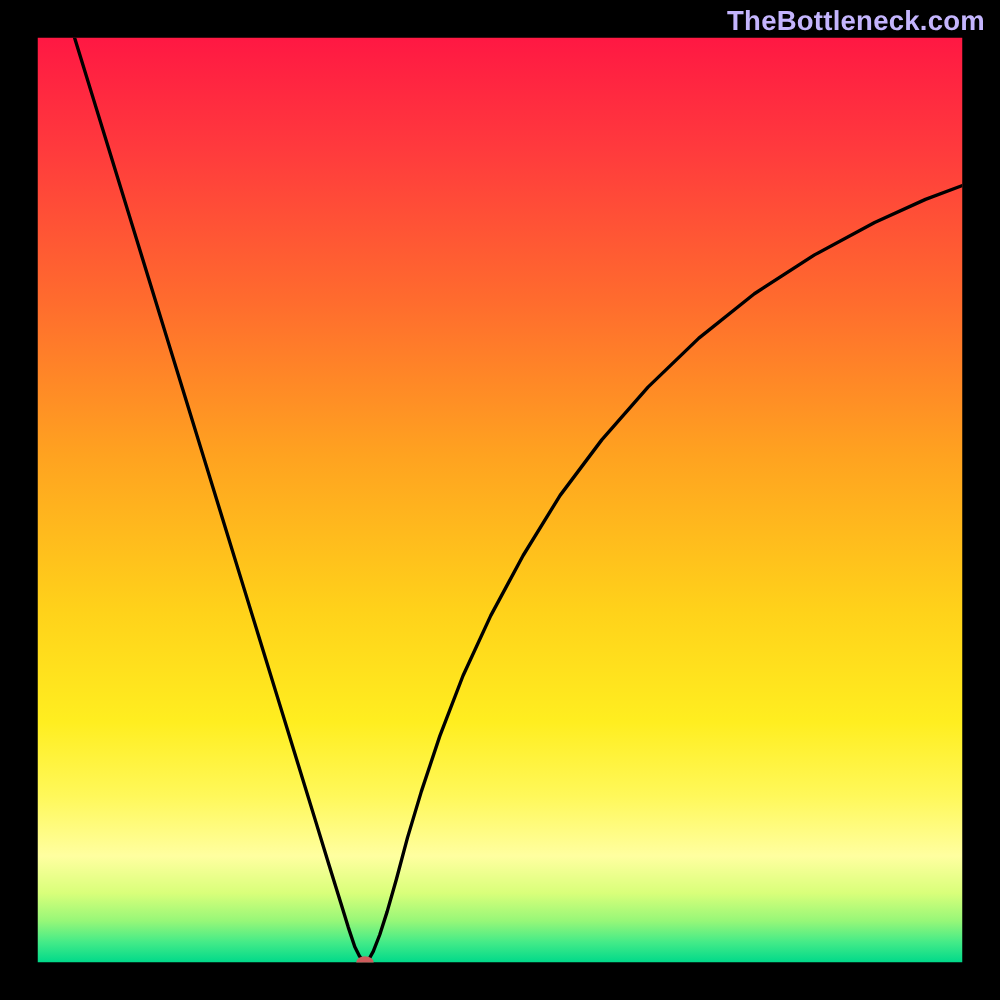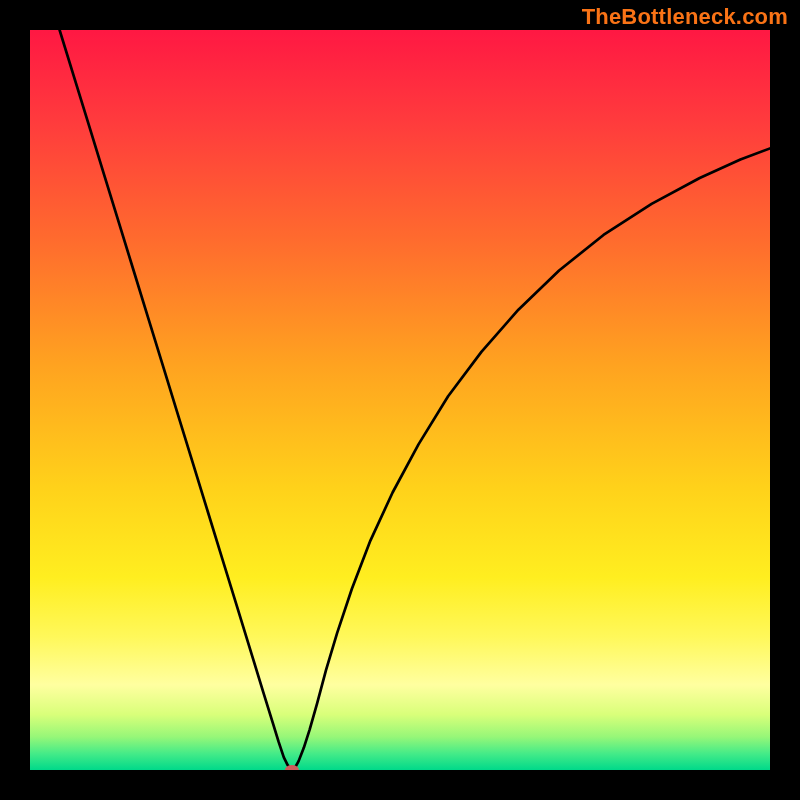--- a/index.html
+++ b/index.html
@@ -14,21 +14,21 @@
   .frame {
     position: relative;
     width: 800px;
     height: 800px;
     background: #000;
   }
   .watermark {
     position: absolute;
     top: 4px;
     right: 12px;
-    color: #f97316;
+    color: #c4b5fd;
     font-size: 22px;
     font-weight: 600;
     letter-spacing: 0.2px;
     user-select: none;
   }
   .plot {
     position: absolute;
     left: 30px;
     top: 30px;
     width: 740px;

